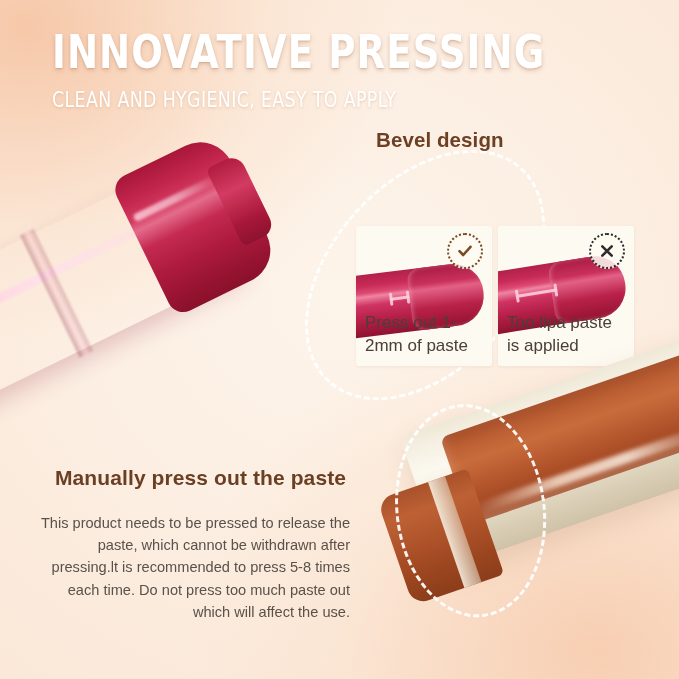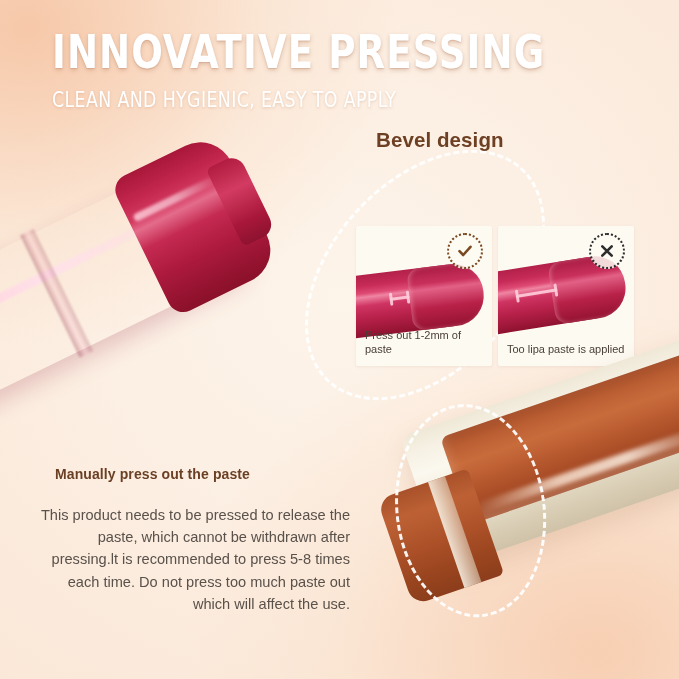--- a/index.html
+++ b/index.html
@@ -248,21 +248,21 @@
   .mini-notch::before { left: 0; }
   .mini-notch::after { right: 0; }
   .notch-a { left: 60px; }
   .notch-b { left: 44px; width: 42px; }
 
   .panel-caption {
     position: absolute;
     left: 9px;
     bottom: 9px;
     right: 6px;
-    font-size: 11px;
+    font-size: 17px;
     line-height: 1.32;
     color: #4a4038;
   }
 
   
   .product-br {
     position: absolute;
     left: 392px;
     top: 398px;
     width: 360px;
@@ -337,21 +337,21 @@
 
   
   .manual-block {
     position: absolute;
     left: 28px;
     top: 466px;
     width: 322px;
     text-align: right;
   }
   .manual-title {
-    font-size: 14px;
+    font-size: 21px;
     font-weight: 700;
     color: #6b3f23;
     letter-spacing: 0.1px;
     text-align: left;
     padding-left: 27px;
   }
   .manual-body {
     margin-top: 22px;
     font-size: 14.6px;
     line-height: 1.52;

